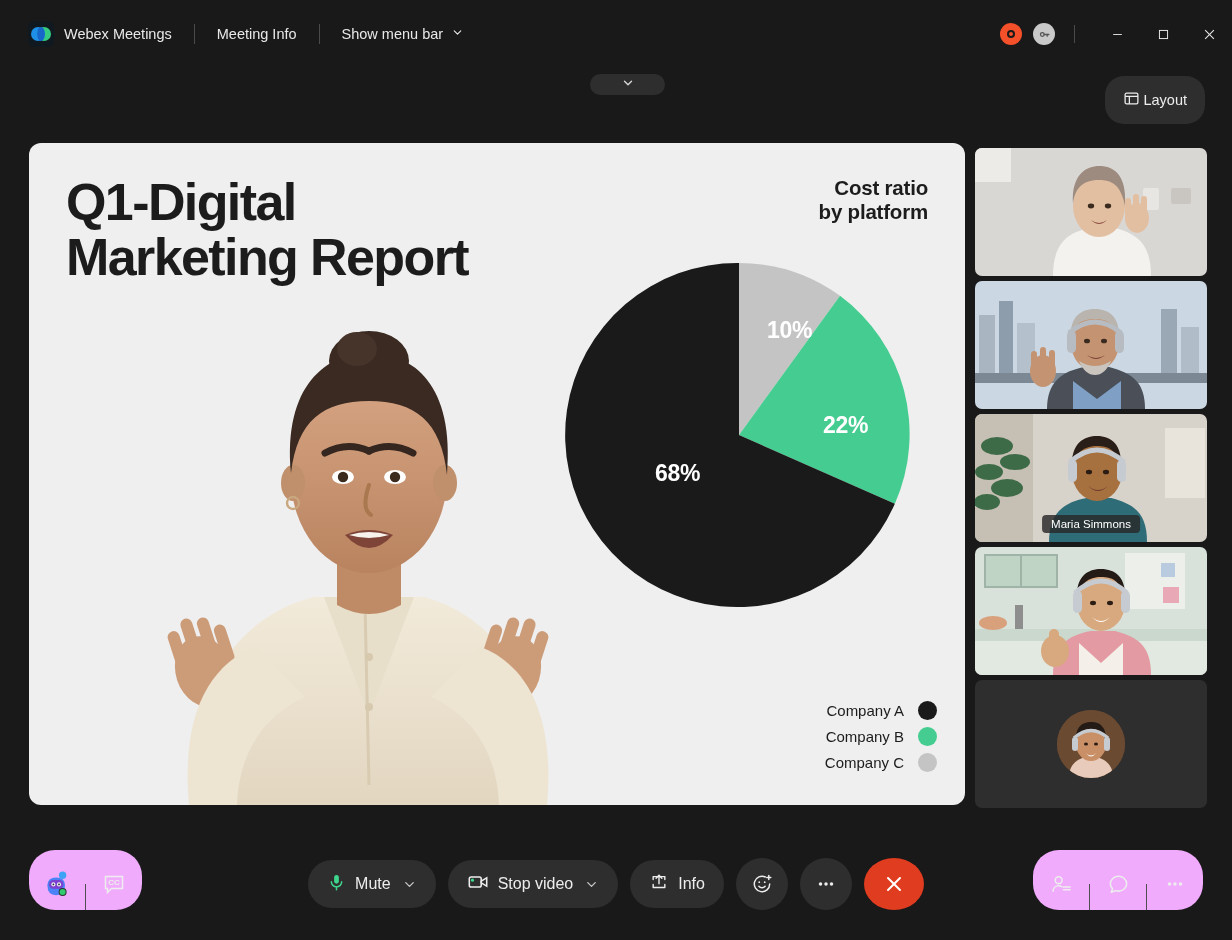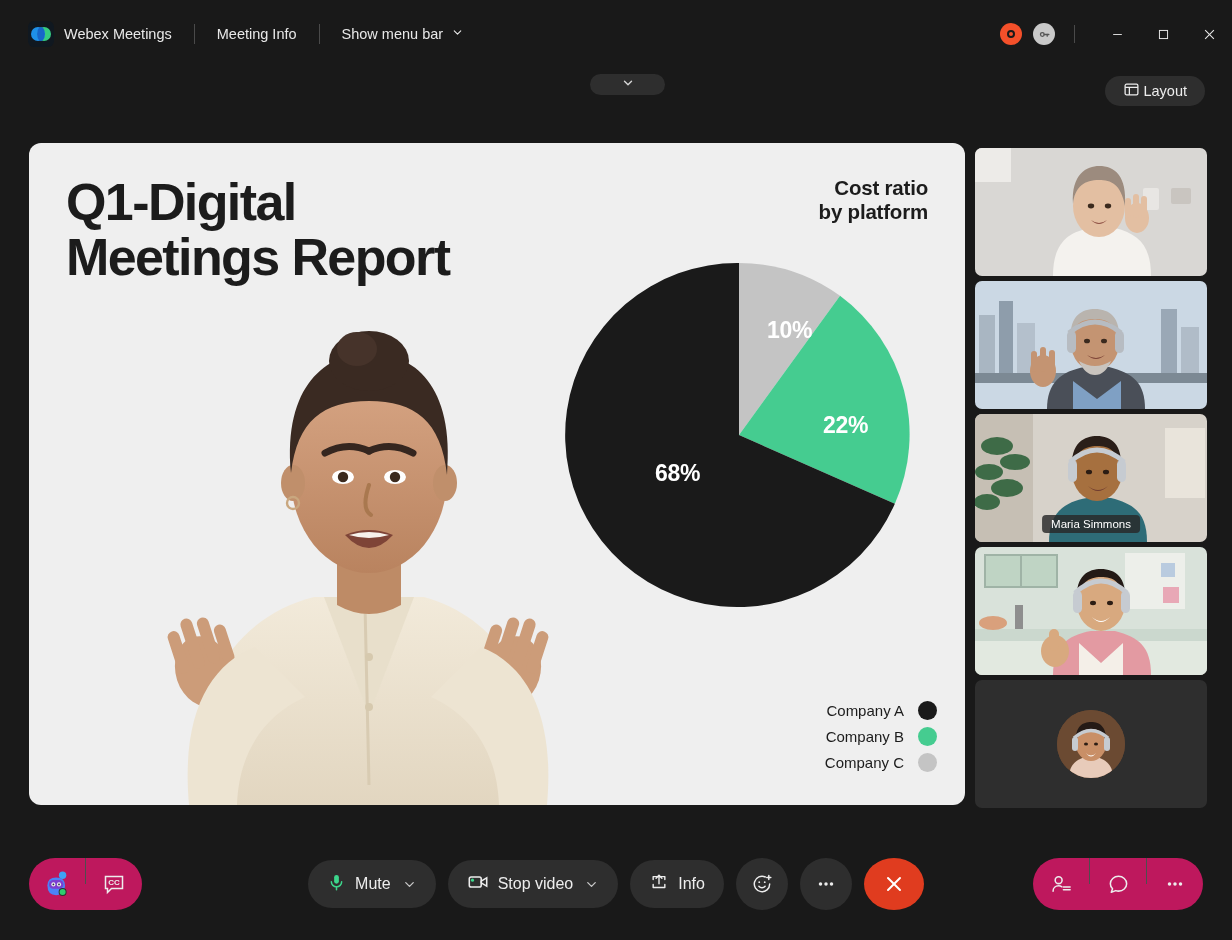--- a/index.html
+++ b/index.html
@@ -60,21 +60,21 @@
     justify-content: center; cursor: pointer;
   }
 
   
   .collapse-pill {
     position: absolute; top: 74px; left: 590px; width: 75px; height: 21px;
     background: #2E2E2E; border-radius: 11px; cursor: pointer;
     display: flex; align-items: center; justify-content: center;
   }
   .layout-btn {
-    position: absolute; top: 76px; right: 27px; height: 30px;
+    position: absolute; top: 76px; right: 27px; height: 48px;
     background: #2E2E2E; border-radius: 19px; padding: 0 18px;
     display: flex; align-items: center; gap: 3px; cursor: pointer;
     color: #EDEDED; font-size: 14.5px;
   }
 
   
   .stage {
     position: absolute; top: 143px; left: 29px;
     width: 936px; height: 662px;
     background: #EFEFEF; border-radius: 12px; overflow: hidden;
@@ -126,22 +126,22 @@
   .avatar-circle {
     width: 68px; height: 68px; border-radius: 50%; overflow: hidden;
     position: relative; background: #6B4A32;
   }
 
   
   .bottombar {
     position: absolute; bottom: 0; left: 0; width: 1232px; height: 112px;
   }
   .pill-group {
-    position: absolute; background: #be185d; border-radius: 26px;
-    height: 52px; display: flex; align-items: flex-start;
+    position: absolute; background: #f0abfc; border-radius: 26px;
+    height: 60px; display: flex; align-items: flex-end;
   }
   .grp-left { left: 29px; bottom: 30px; }
   .grp-right { right: 29px; bottom: 30px; }
   .grp-btn {
     width: 56px; height: 52px; display: flex; align-items: center;
     justify-content: center; cursor: pointer; border-radius: 26px;
   }
   .grp-div { width: 1px; height: 26px; background: #4E4E4E; }
   .center-ctrls {
     position: absolute; left: 0; right: 0; bottom: 30px;
@@ -233,21 +233,21 @@
           <line x1="3" y1="9" x2="21" y2="9"></line>
           <line x1="9" y1="9" x2="9" y2="19.5"></line>
         </svg>
     </span>
     <span>Layout</span>
   </div>
 
   <div class="stage">
 
     <div class="slide-title">Q1-Digital
-Meetings Report</div>
+Marketing Report</div>
     <div class="chart-caption">Cost ratio
 by platform</div>
 
     <svg class="presenter" viewBox="0 0 600 560" preserveAspectRatio="xMidYMax meet">
       <defs>
         <linearGradient id="skin" x1="0" y1="0" x2="0" y2="1">
           <stop offset="0%" stop-color="#D6A483"></stop>
             <stop offset="100%" stop-color="#B9835F"></stop>
         </linearGradient>
         <linearGradient id="blouse" x1="0" y1="0" x2="0" y2="1">

